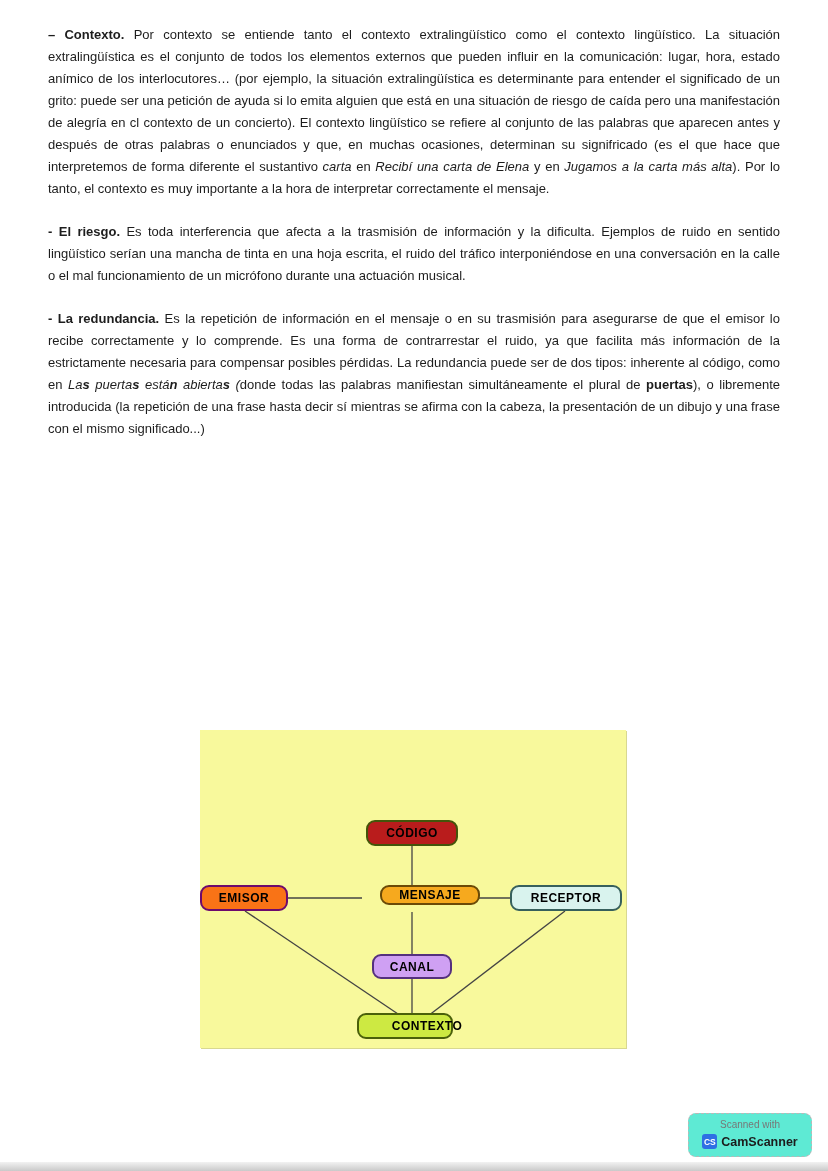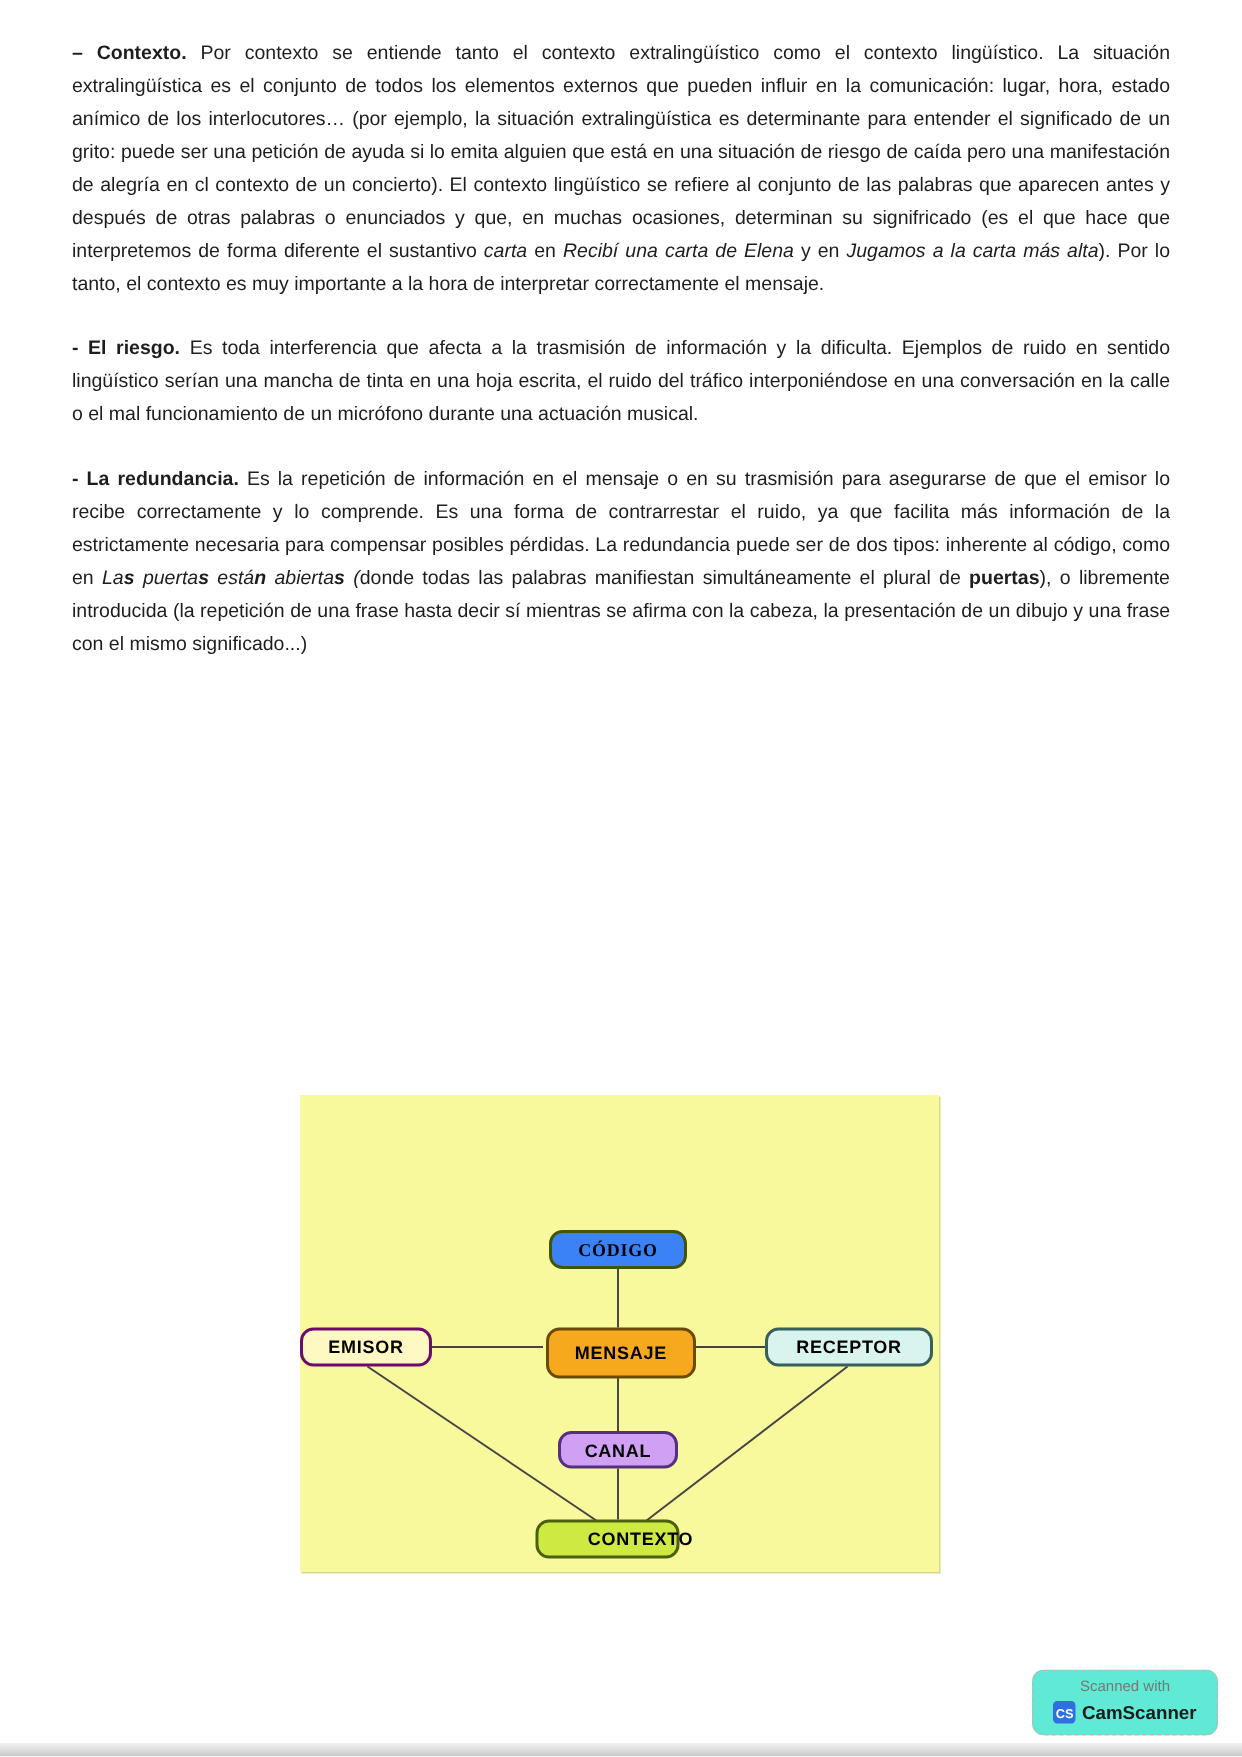--- a/index.html
+++ b/index.html
@@ -31,21 +31,21 @@
     display:flex; align-items:center; justify-content:center;
     font-weight:bold; font-size:17px; letter-spacing:1.5px; color:#101010;
   }
   .node {
     position:absolute; border:2px solid #333; border-radius:9px;
     font-weight:bold; font-size:12px; letter-spacing:.5px; color:#000;
     display:flex; align-items:center; justify-content:center;
   }
   .n-codigo   { left:166px; top:90px;  width:92px;  height:26px; }
   .n-emisor   { left:0px;   top:155px; width:88px;  height:26px; }
-  .n-mensaje  { left:164px; top:155px; width:100px; height:34px; }
+  .n-mensaje  { left:180px; top:155px; width:100px; height:20px; }
   .n-receptor { left:310px; top:155px; width:112px; height:26px; }
   .n-canal    { left:172px; top:224px; width:80px;  height:25px; }
   .n-contexto { left:157px; top:283px; width:96px; height:26px;padding-left:44px; }
 
   
   .badge {
     position:absolute; right:16px; bottom:14px; width:124px;
     padding:5px 6px 7px; border:1px dashed #b8b8b8; border-radius:8px;
     background:#5eead4; text-align:center;
   }
@@ -77,22 +77,22 @@
     <line x1="212" y1="116" x2="212" y2="155" stroke="#444" stroke-width="1.3"></line>
     <line x1="88" y1="168" x2="162" y2="168" stroke="#444" stroke-width="1.3"></line>
     <line x1="262" y1="168" x2="310" y2="168" stroke="#444" stroke-width="1.3"></line>
     <line x1="212" y1="182" x2="212" y2="224" stroke="#444" stroke-width="1.3"></line>
     <line x1="212" y1="249" x2="212" y2="283" stroke="#444" stroke-width="1.3"></line>
     <line x1="45" y1="181" x2="201" y2="286" stroke="#444" stroke-width="1.3"></line>
     <line x1="365" y1="181" x2="228" y2="286" stroke="#444" stroke-width="1.3"></line>
   </svg>
 
 
-  <div class="node n-codigo" style="background-color: #3b82f6; border-color: rgb(68, 85, 10); font-family: Liberation Serif, serif;">CÓDIGO</div>
-  <div class="node n-emisor" style="background-color: #fef9c3; border-color: rgb(109, 10, 109);">EMISOR</div>
+  <div class="node n-codigo" style="background-color: #b91c1c; border-color: rgb(68, 85, 10);">CÓDIGO</div>
+  <div class="node n-emisor" style="background-color: #f97316; border-color: rgb(109, 10, 109);">EMISOR</div>
   <div class="node n-mensaje" style="background-color: rgb(246, 169, 30); border-color: rgb(107, 74, 7);">MENSAJE</div>
   <div class="node n-receptor" style="background-color: rgb(217, 243, 238); border-color: rgb(55, 96, 92);">RECEPTOR</div>
   <div class="node n-canal" style="background-color: rgb(207, 160, 243); border-color: rgb(85, 48, 126);">CANAL</div>
   <div class="node n-contexto" style="background-color: rgb(205, 233, 66); border-color: rgb(74, 96, 10);">CONTEXTO</div>
 </div>
 
 <div class="badge">
   <div class="badge-caption">Scanned with</div>
   <div class="badge-row">
     <span class="badge-logo">CS</span>

